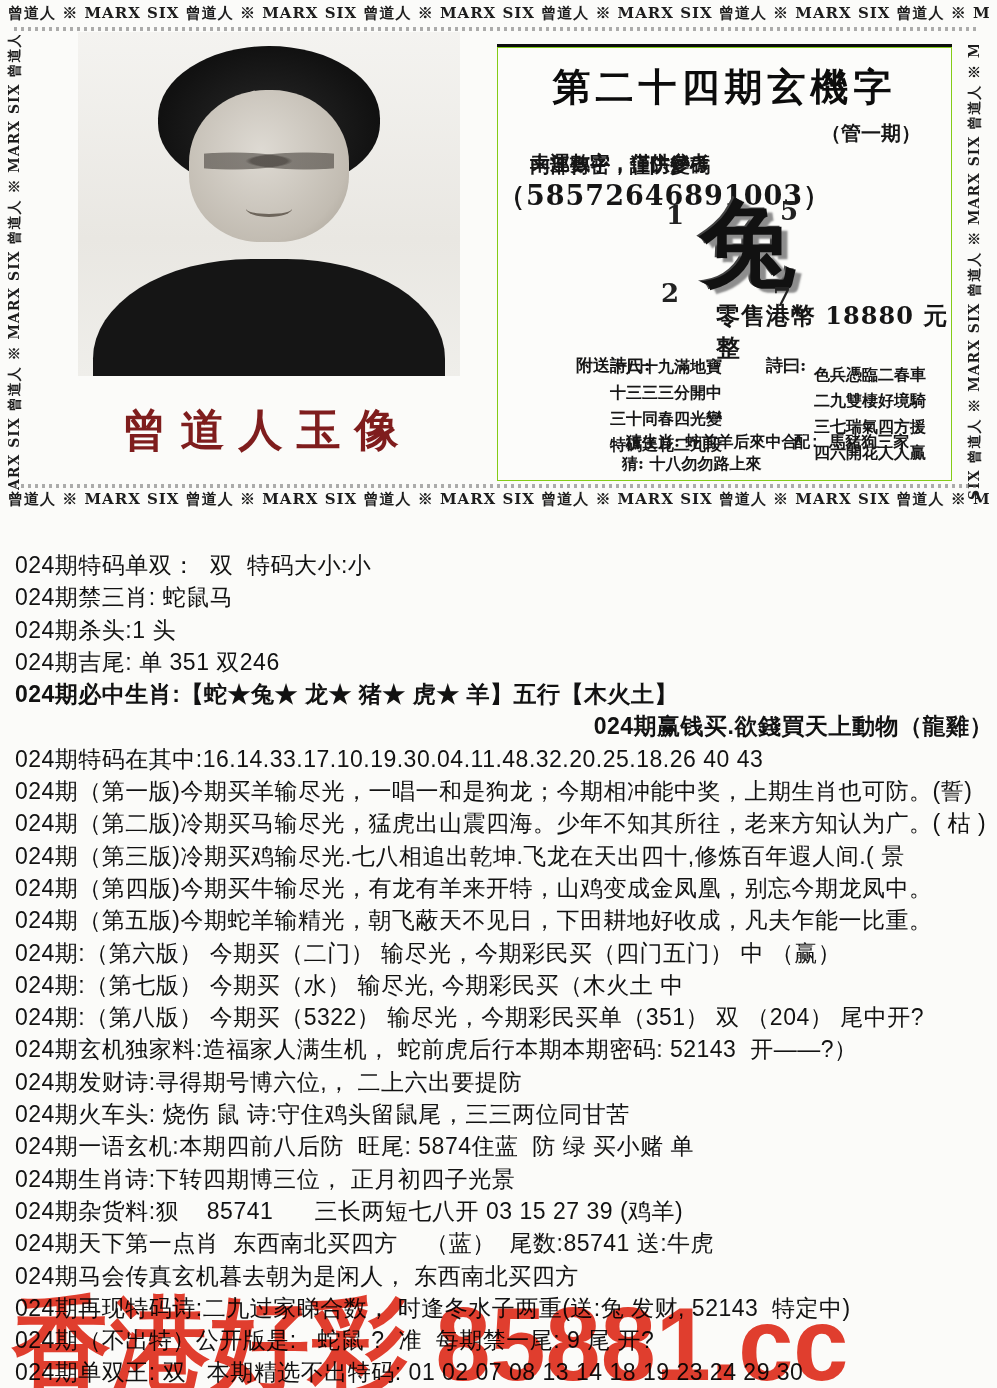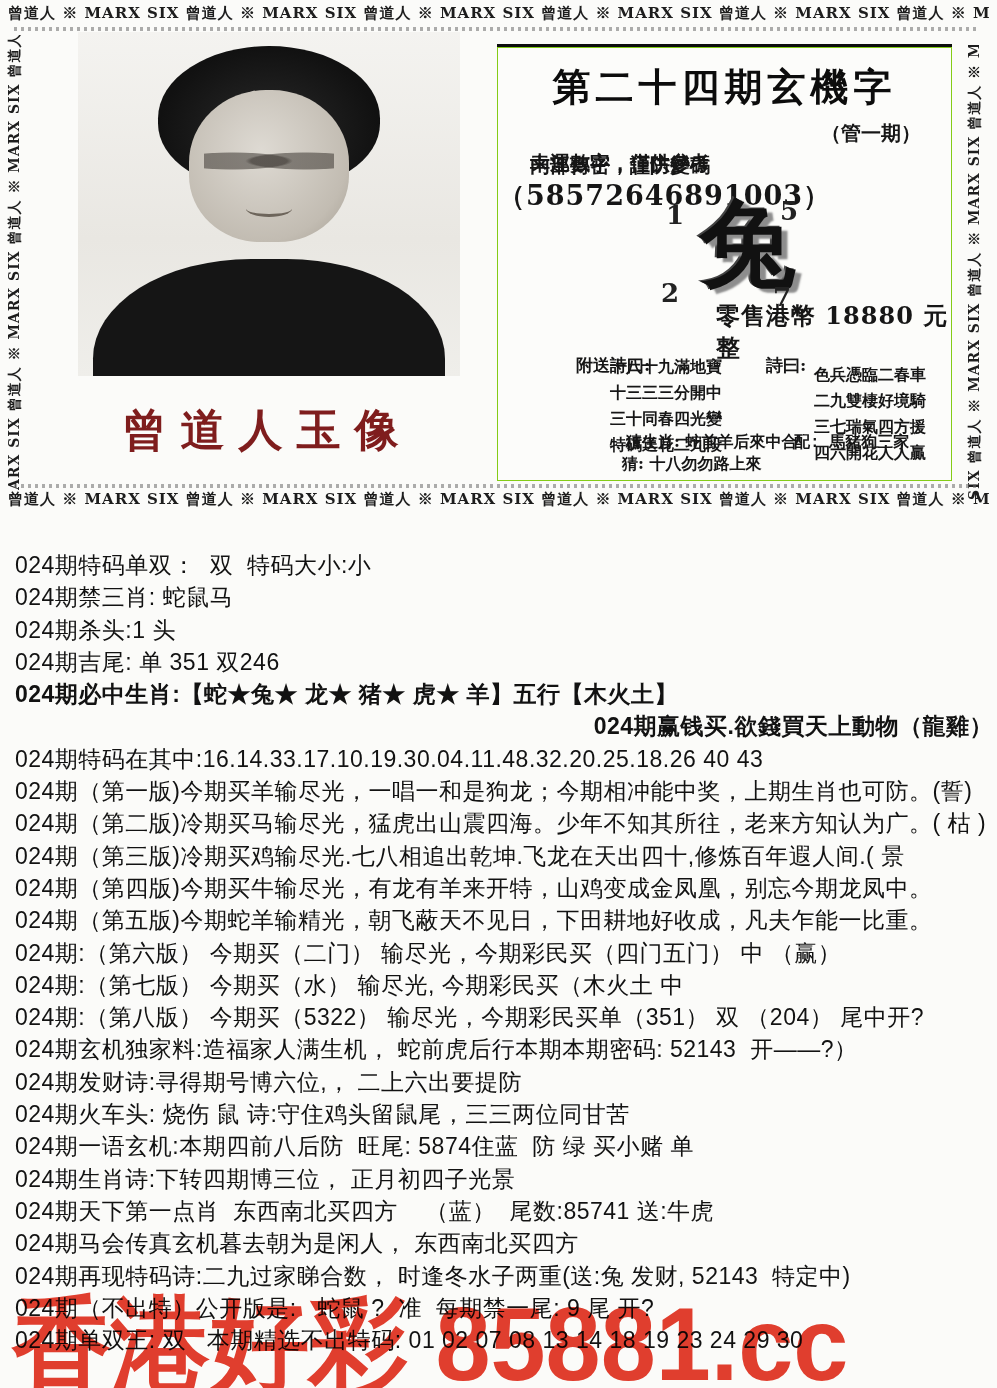--- a/index.html
+++ b/index.html
@@ -176,20 +176,21 @@
   <div class="line">024期（第四版)今期买牛输尽光，有龙有羊来开特，山鸡变成金凤凰，别忘今期龙凤中。</div>
   <div class="line">024期（第五版)今期蛇羊输精光，朝飞蔽天不见日，下田耕地好收成，凡夫乍能一比重。</div>
   <div class="line">024期:（第六版） 今期买（二门） 输尽光，今期彩民买（四门五门） 中 （赢）</div>
   <div class="line">024期:（第七版） 今期买（水） 输尽光, 今期彩民买（木火土 中</div>
   <div class="line">024期:（第八版） 今期买（5322） 输尽光，今期彩民买单（351） 双 （204） 尾中开?</div>
   <div class="line">024期玄机独家料:造福家人满生机， 蛇前虎后行本期本期密码: 52143  开——?）</div>
   <div class="line">024期发财诗:寻得期号博六位,， 二上六出要提防</div>
   <div class="line">024期火车头: 烧伤 鼠 诗:守住鸡头留鼠尾，三三两位同甘苦</div>
   <div class="line">024期一语玄机:本期四前八后防  旺尾: 5874住蓝  防 绿 买小赌 单</div>
   <div class="line">024期生肖诗:下转四期博三位， 正月初四子光景</div>
+  <div class="line">024期杂货料:狈    85741      三长两短七八开 03 15 27 39 (鸡羊)</div>
   <div class="line">024期天下第一点肖  东西南北买四方    （蓝）  尾数:85741 送:牛虎</div>
   <div class="line">024期马会传真玄机暮去朝为是闲人， 东西南北买四方</div>
   <div class="line">024期再现特码诗:二九过家睇合数， 时逢冬水子两重(送:兔 发财, 52143  特定中)</div>
   <div class="line">024期（不出特）公开版是:   蛇鼠 ?  准  每期禁一尾: 9 尾 开?</div>
   <div class="line">024期单双王: 双   本期精选不出特码: 01 02 07 08 13 14 18 19 23 24 29 30</div>
 </div>
 
 <div class="watermark" style="color: rgb(226, 48, 31);">香港好彩 85881.cc</div>
 
 </body></html>

